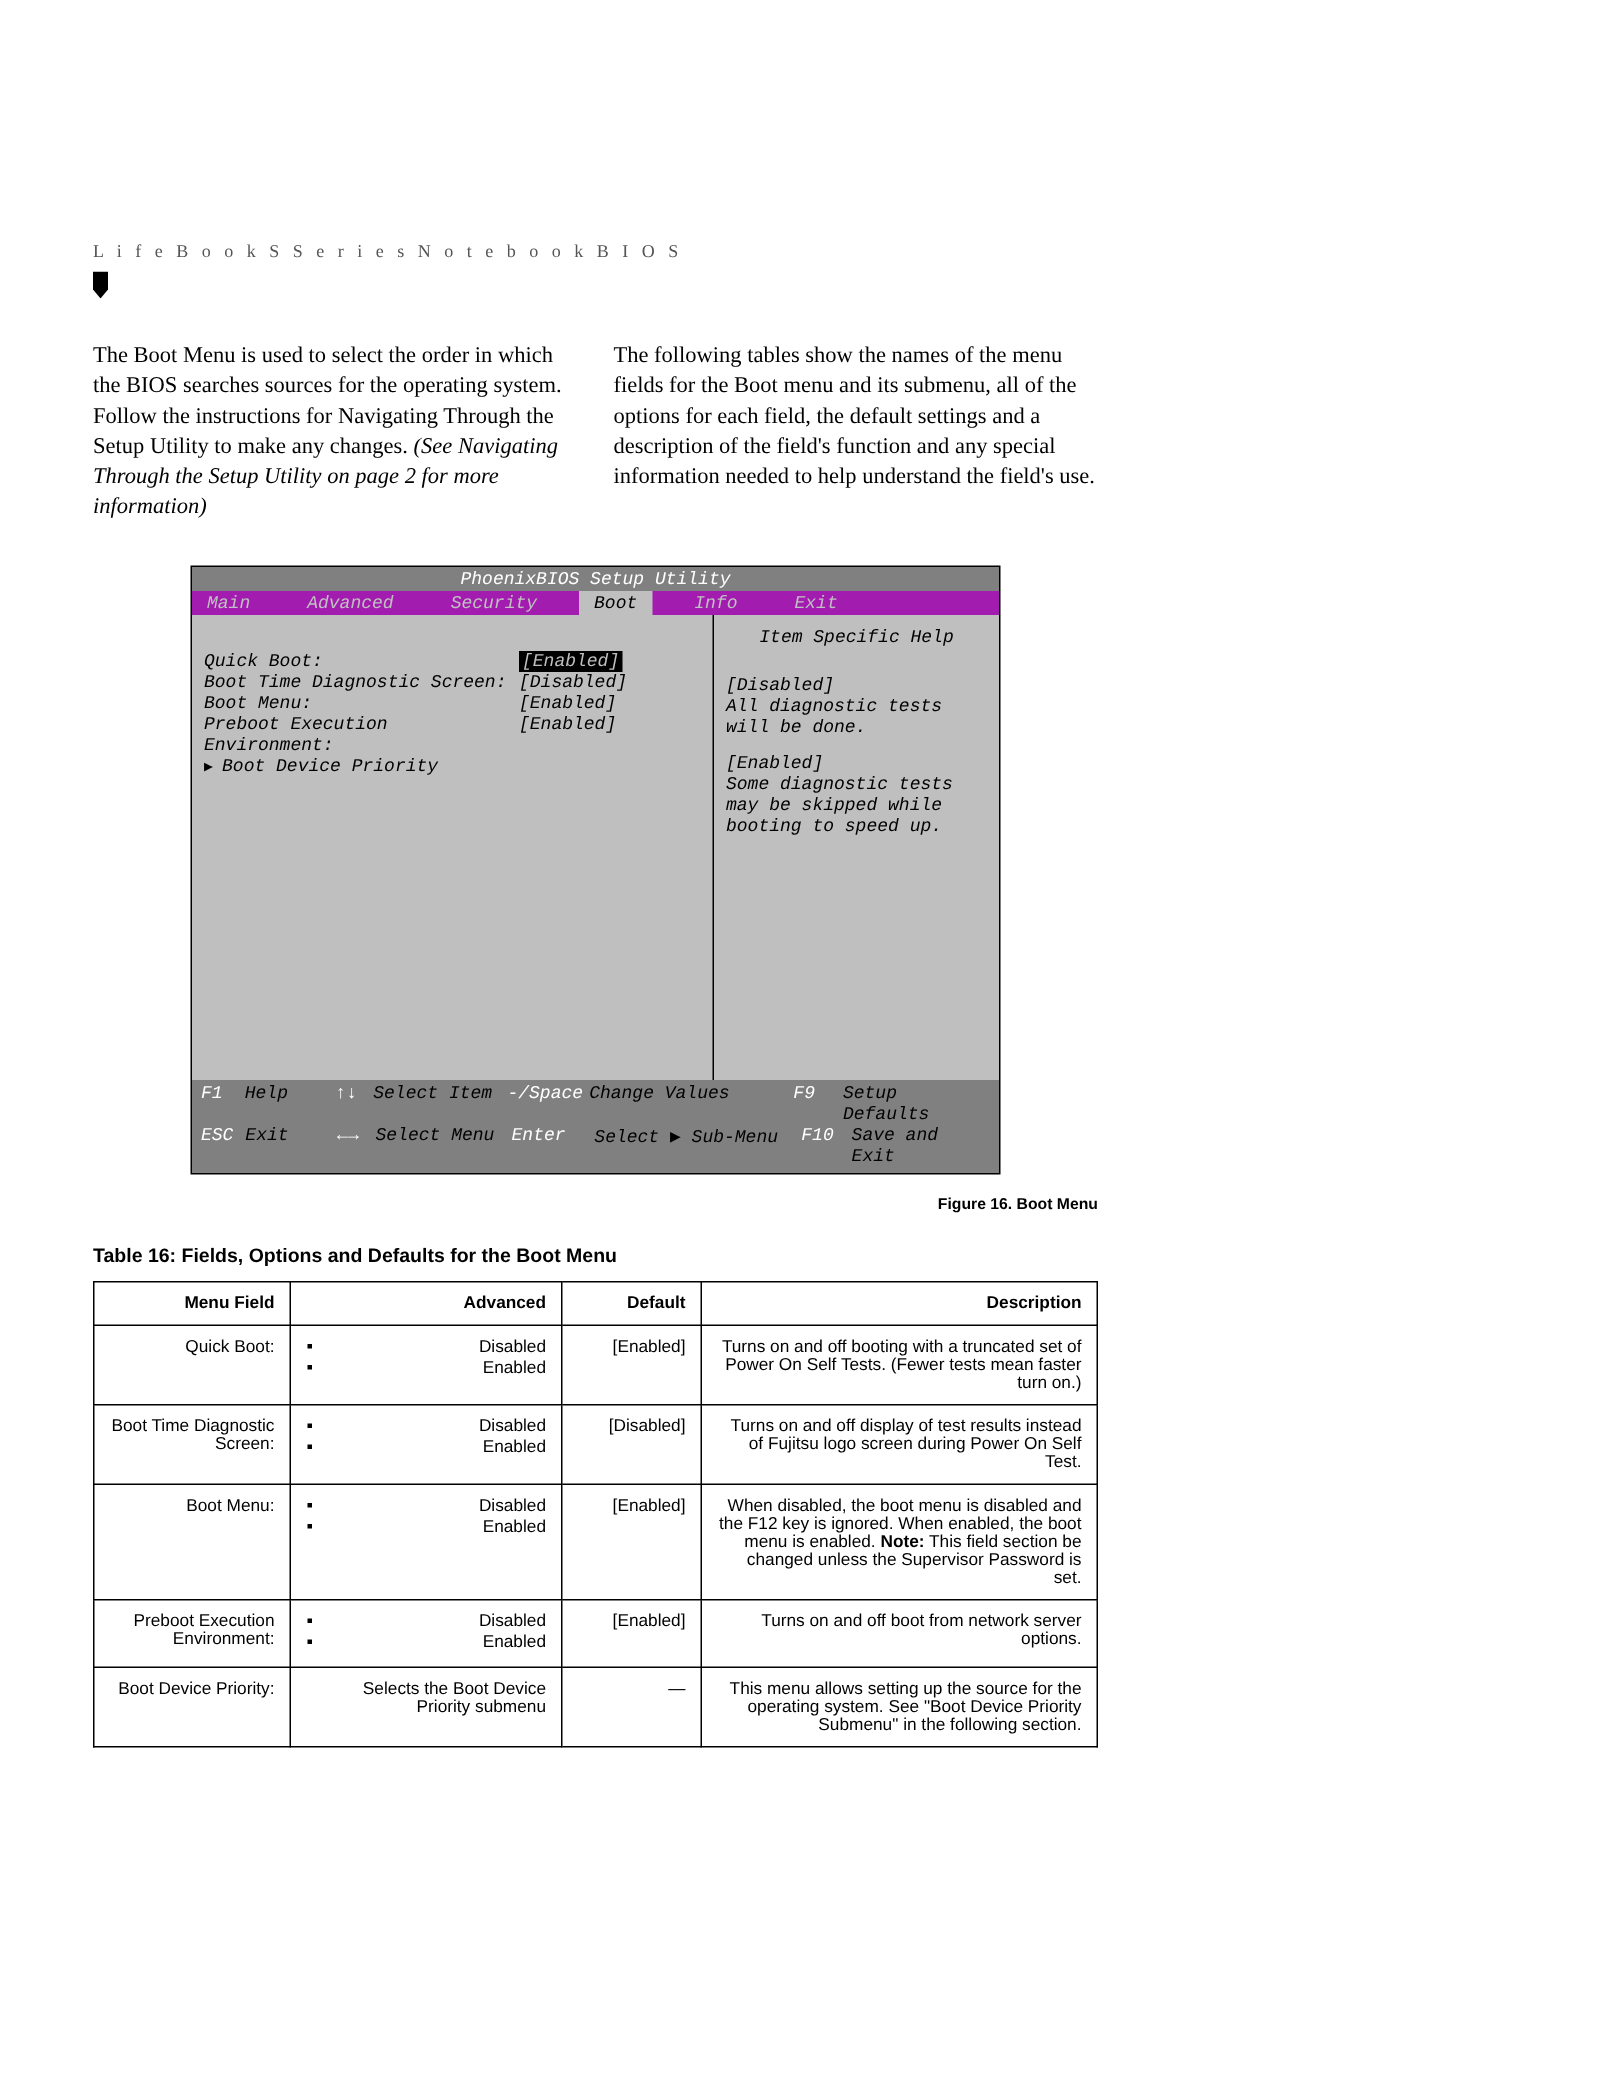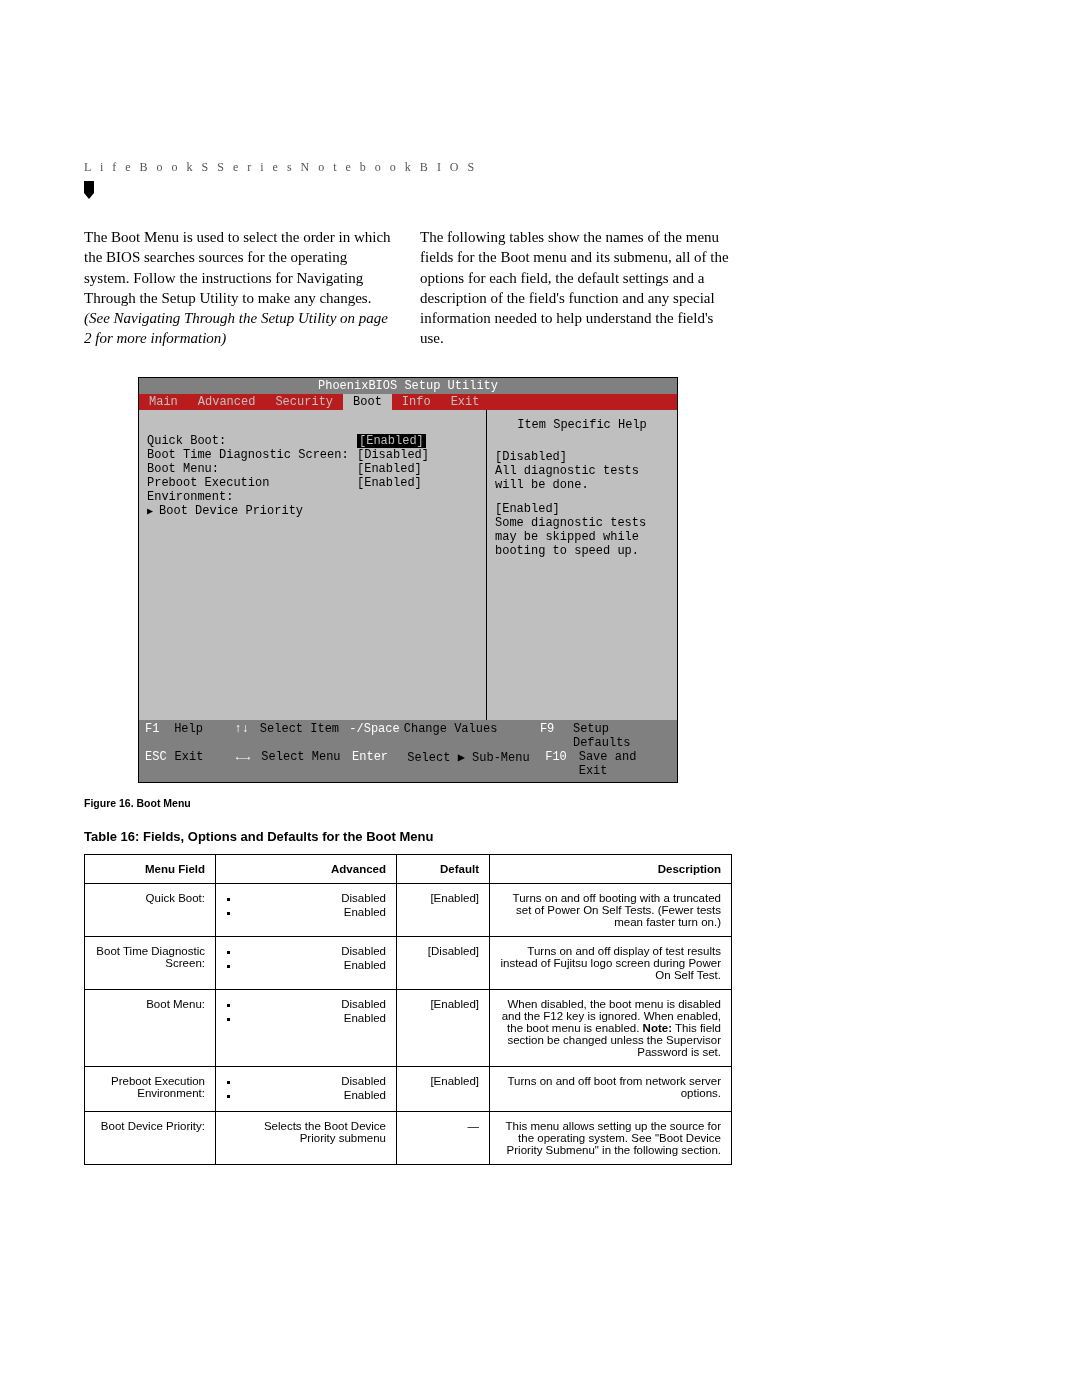--- a/index.html
+++ b/index.html
@@ -3,21 +3,21 @@
 <meta charset="utf-8">
 <style>
   html, body {
     margin: 0;
     padding: 0;
     background: #fff;
     width: 1080px;
   }
   .page {
     width: 884px;
-    padding: 160px 152px 60px 84px;
+    padding: 160px 152px 60px 62px;
     box-sizing: border-box;
     font-family: Georgia, 'Times New Roman', serif;
     color: #000;
     position: relative;
   }
   .running-head {
     font-family: Georgia, serif;
     font-size: 12px;
     letter-spacing: 3px;
     color: #555;
@@ -50,33 +50,35 @@
 
   
   .bios {
     width: 540px;
     margin: 0 auto;
     font-family: "Courier New", monospace;
     font-size: 12px;
     color: #000;
     border: 1px solid #000;
     box-sizing: border-box;
+    font-style: italic;
   }
   .bios-title {
     background: #808080;
     color: #fff;
     text-align: center;
     padding: 1px 0;
     font-size: 12px;
   }
   .bios-tabs {
     display: flex;
-    background: #b91c1c;
+    background: #a21caf;
     color: #c0c0c0;
     font-size: 12px;
+    gap: 18px;
   }
   .bios-tab { padding: 1px 10px; }
   .bios-tab.active { background: #bfbfbf; color: #000; }
   .bios-body {
     display: flex;
     height: 310px;
     background: #bfbfbf;
   }
   .bios-left {
     flex: 1;
@@ -107,21 +109,21 @@
   .bf-key { color:#fff; width:30px; }
   .bf-lab { width:58px; }
   .bf-key2 { color:#fff; width:26px; padding-left:4px;}
   .bf-lab2 { width:92px; }
   .bf-key3 { color:#fff; width:56px; }
   .bf-lab3 { width:140px; }
   .bf-key4 { color:#fff; width:34px; }
   .bf-lab4 { }
 
   .fig-caption {
-    text-align:left;
+    text-align:right;
     font-family: Verdana, Geneva, sans-serif;
     font-size: 10.5px;
     font-weight:700;
     margin: 14px 0 20px 0;
   }
   .table-title {
     font-family: Verdana, Geneva, sans-serif;
     font-size: 13px;
     font-weight:700;
     margin: 0 0 10px 0;

